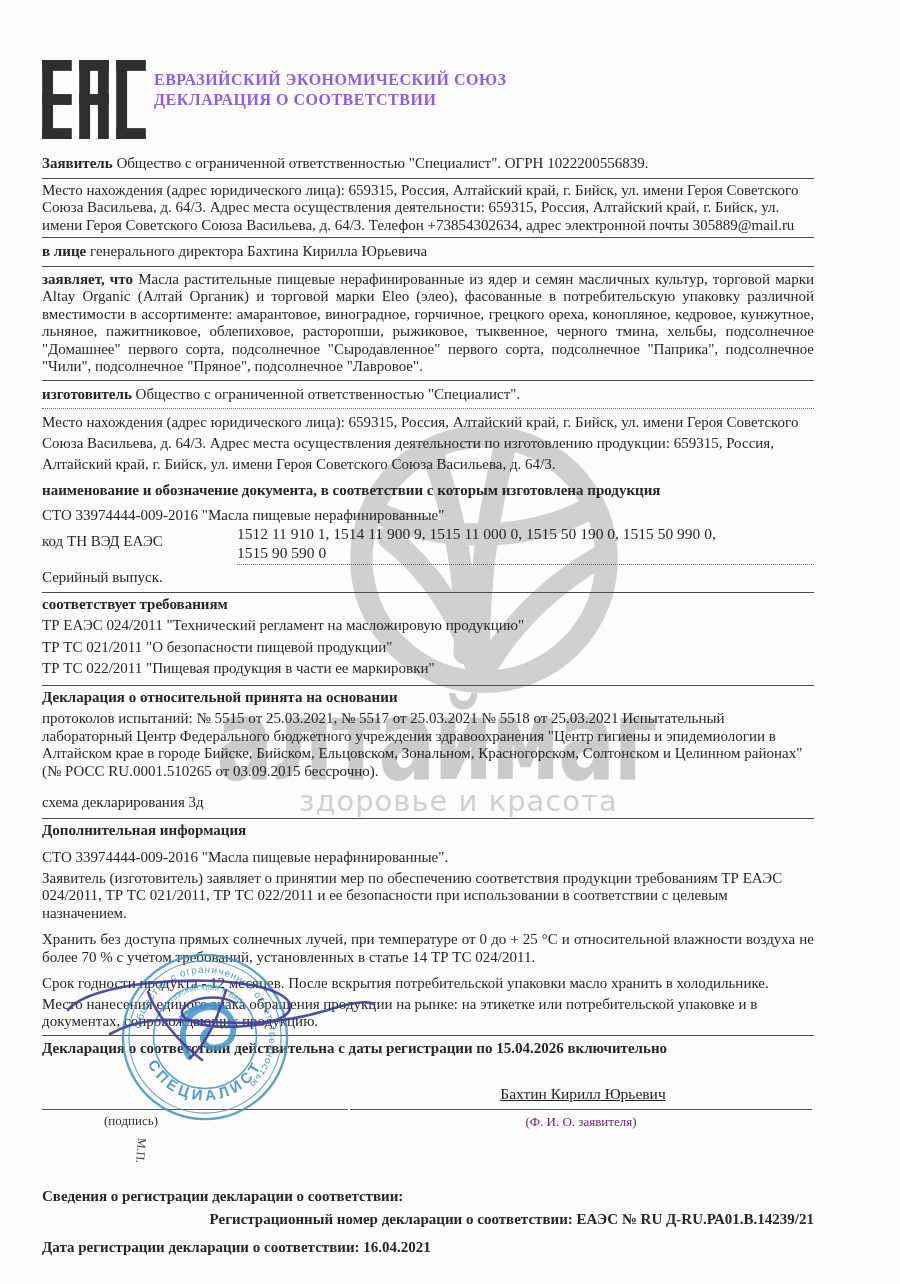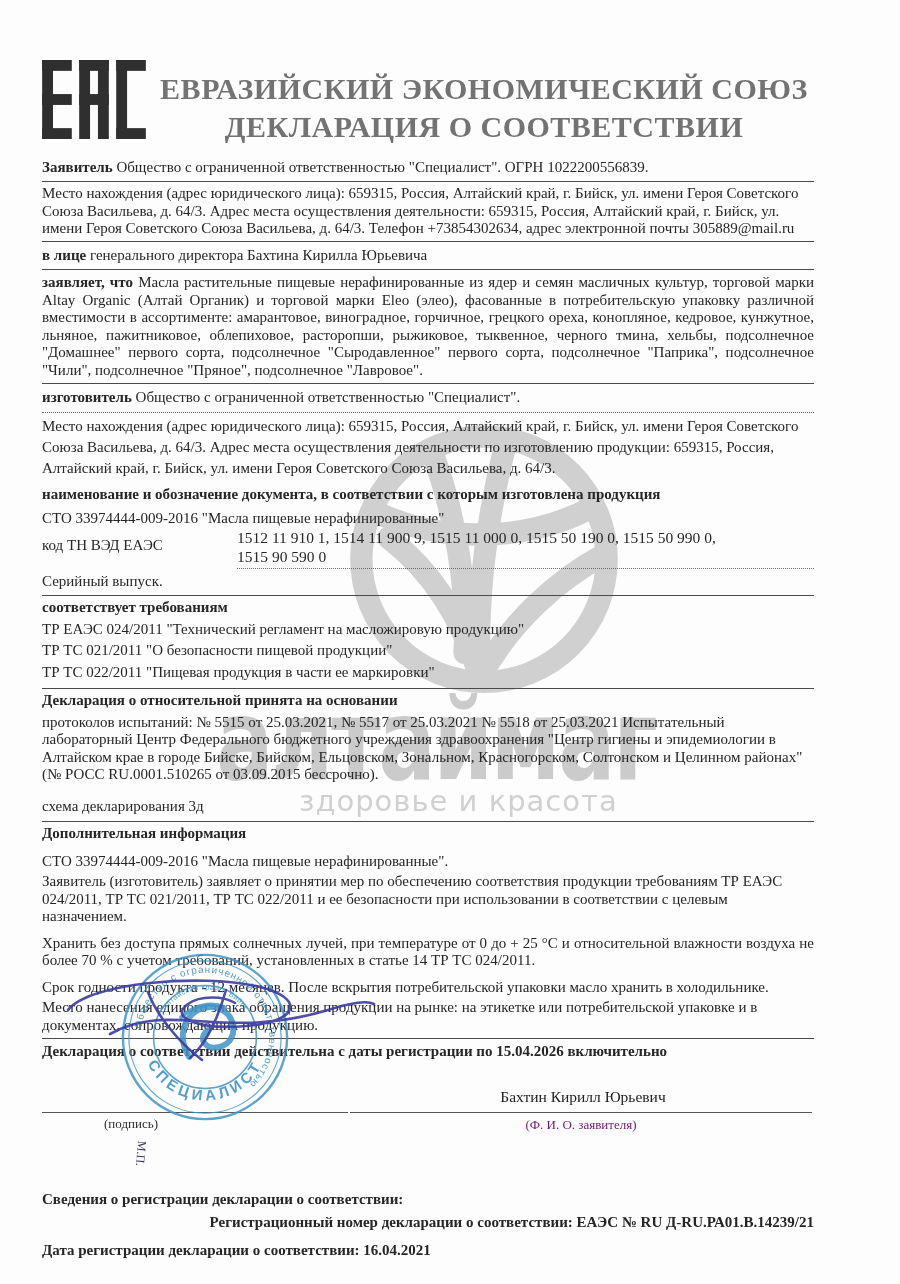--- a/index.html
+++ b/index.html
@@ -10,22 +10,22 @@
   .wm-leaf{position:absolute;left:338px;top:423px;}
   .wm-brand{position:absolute;left:216px;top:684px;font-family:"DejaVu Sans",sans-serif;
             font-weight:bold;font-size:112px;line-height:1;color:#aeaeae;opacity:.62;
             letter-spacing:-3px;transform:scaleX(.76);transform-origin:left top;white-space:nowrap;}
   .wm-tagline{position:absolute;left:299px;top:784px;font-family:"DejaVu Sans",sans-serif;
             font-size:29px;color:#c2c2c2;opacity:.75;letter-spacing:1px;white-space:nowrap;}
   
   .content{position:relative;z-index:1;padding:58px 86px 0 42px;}
   .header{display:flex;align-items:flex-start;margin-bottom:10px;}
   .eac{flex:0 0 112px;padding-top:2px;}
-  .titles{flex:1;text-align:center;font-weight:bold;font-size:30px;line-height:1.28;
-          letter-spacing:.5px;color:#737373;padding-top:12px;}
+  .titles{flex:1;font-weight:bold;font-size:16px;line-height:1.28;
+          letter-spacing:.5px;color:#8b5cf6;padding-top:12px;}
   p{margin:0;}
   .body-txt{font-size:15px;line-height:17.5px;}
   .lead{font-weight:bold;}
   .hr{border-top:1.5px solid #4a4a4a;height:0;margin:3px 0;}
   .hr-dot{border-top:1.6px dotted #6a6a6a;height:0;margin:3px 0;}
   .just{text-align:justify;}
   .sec-head{font-weight:bold;font-size:15px;line-height:17.5px;}
   .row{padding:2px 0;}
   .tnved{display:flex;gap:7px;}
   .tnved-label{flex:0 0 188px;font-size:15px;padding-top:9px;}
@@ -35,21 +35,21 @@
   .addl p{margin-top:3px;}
   .validity{font-weight:bold;font-size:15px;margin-top:4px;}
   
   .sigblock{position:relative;height:124px;margin-top:2px;}
   .sig-line-left{position:absolute;left:0;top:50px;width:306px;border-top:1.2px solid #555;}
   .sig-line-right{position:absolute;left:308px;right:2px;top:50px;border-top:1.2px solid #555;}
   .sig-caption{position:absolute;left:62px;top:54px;font-size:13px;color:#2e2e2e;}
   .seal-mark{position:absolute;left:86px;top:84px;font-size:12px;color:#3a3a50;
              transform:rotate(95deg);}
   .signer-name{position:absolute;left:312px;right:2px;top:26px;text-align:center;
-               font-size:15.5px;color:#222;}
+               font-size:15.5px;color:#222;text-decoration:underline;}
   .name-caption{position:absolute;left:308px;right:2px;top:55px;text-align:center;
                font-size:13px;color:#701a75;}
   .reg{margin-top:4px;}
   .reg p{font-weight:bold;font-size:15px;line-height:19px;}
   .reg .reg-head{margin-top:2px;}
   .reg .reg-num{margin-top:4px;text-align:right;}
   .reg .reg-date{margin-top:9px;}
   
   .stamp{position:absolute;left:116px;top:948px;z-index:2;pointer-events:none;}
   .autograph{position:absolute;left:50px;top:970px;z-index:3;pointer-events:none;}

